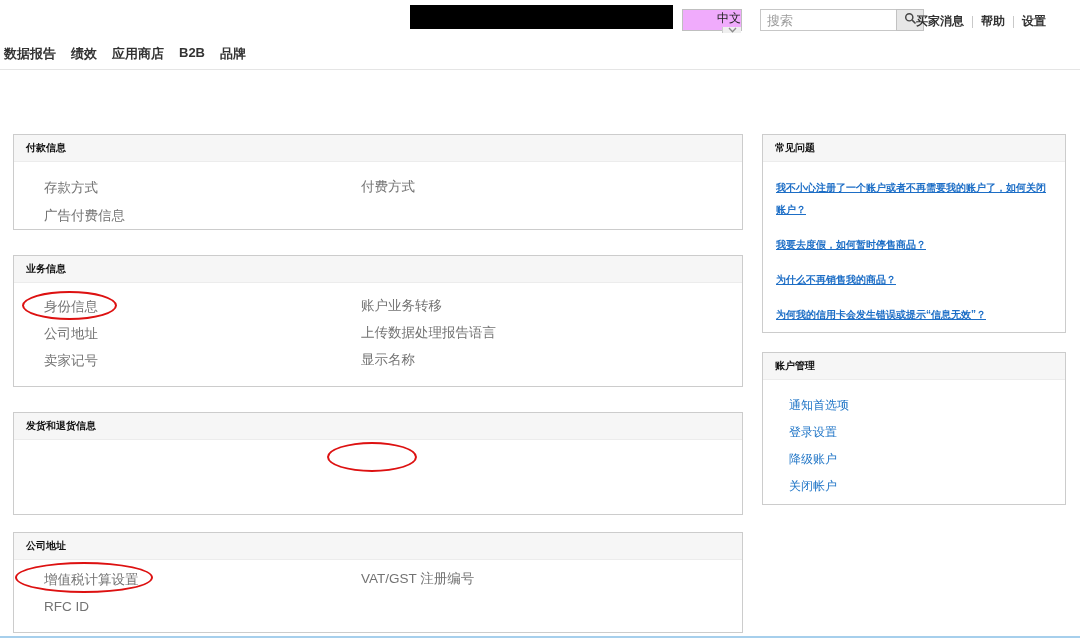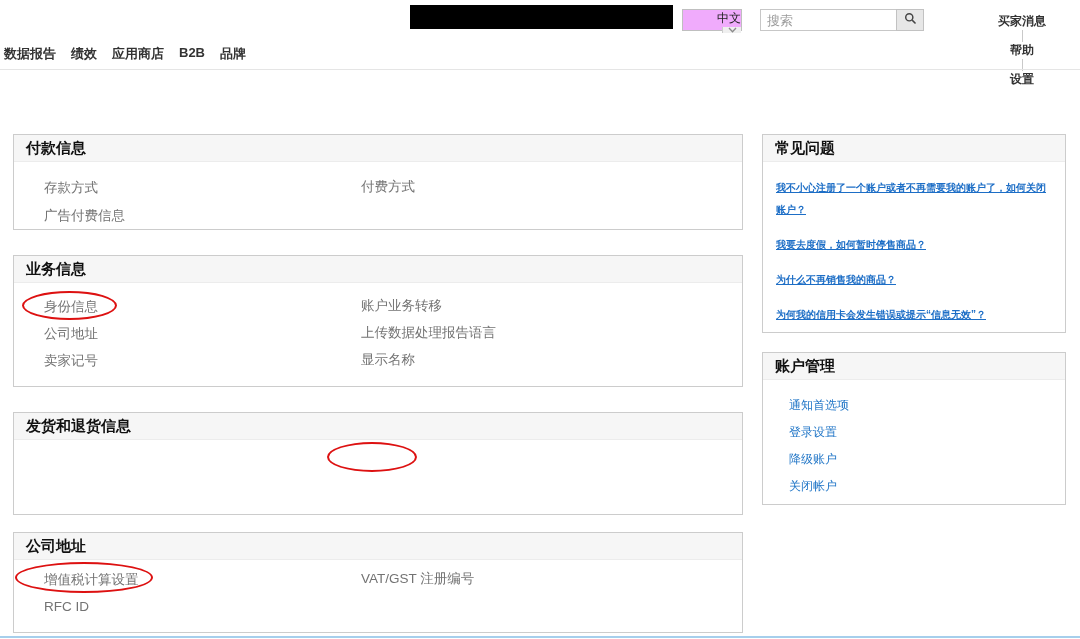--- a/index.html
+++ b/index.html
@@ -15,34 +15,34 @@
   .lang-label { flex:1; font-size:12px; color:#222; padding-left:7px; }
   .lang-chevron { width:19px; height:100%; background:#efefef; border-left:1px solid #ccc;
     display:flex; align-items:center; justify-content:center; }
   .search-input { position:absolute; left:760px; top:9px; width:156px; height:22px;
     border:1px solid #c7c7c7; font-size:13px; padding:0 6px; color:#333; outline:none; }
   .search-input::placeholder { color:#9a9a9a; }
   .search-btn { position:absolute; left:896px; top:9px; width:28px; height:22px;
     background:#e7e7e7; border:1px solid #c2c2c2; display:flex; align-items:center;
     justify-content:center; cursor:pointer; }
   .toplinks { position:absolute; top:13px; right:34px; display:flex; align-items:center;
-    font-size:12px; font-weight:bold; color:#333;flex-direction:column; }
+    font-size:12px; font-weight:bold; color:#333; }
   .toplinks a { color:#333; text-decoration:none; cursor:pointer; }
   .tl-sep { width:1px; height:12px; background:#c9c9c9; margin:0 8px; }
 
   
   .nav { position:absolute; top:45px; left:4px; display:flex; gap:15px;
     font-size:13px; font-weight:bold; color:#333; }
   .nav a { color:#333; text-decoration:none; cursor:pointer; }
   .nav-divider { position:absolute; top:69px; left:0; width:1080px; height:1px; background:#e5e5e5; }
 
   
   .panel { position:absolute; background:#fff; border:1px solid #ccc; }
   .panel-header { height:27px; line-height:26px; background:#f6f6f6; border-bottom:1px solid #ececec;
-    padding:0 12px; font-size:15px; font-weight:bold; color:#111; }
+    padding:0 12px; font-size:10px; font-weight:bold; color:#111; }
   .p-payment  { left:13px;  top:134px; width:730px; height:96px;  }
   .p-business { left:13px;  top:255px; width:730px; height:132px; }
   .p-shipping { left:13px;  top:412px; width:730px; height:103px; }
   .p-tax      { left:13px;  top:532px; width:730px; height:101px; }
   .pb-payment  { padding-top:11px; }
   .pb-business { padding-top:9px;  }
   .pb-shipping { padding-top:4px;  }
   .pb-tax      { padding-top:5px;  }
   .prow { position:relative; height:28px; line-height:28px; padding-left:30px; }
   .pb-business .prow, .pb-tax .prow { height:27px; line-height:27px; }

